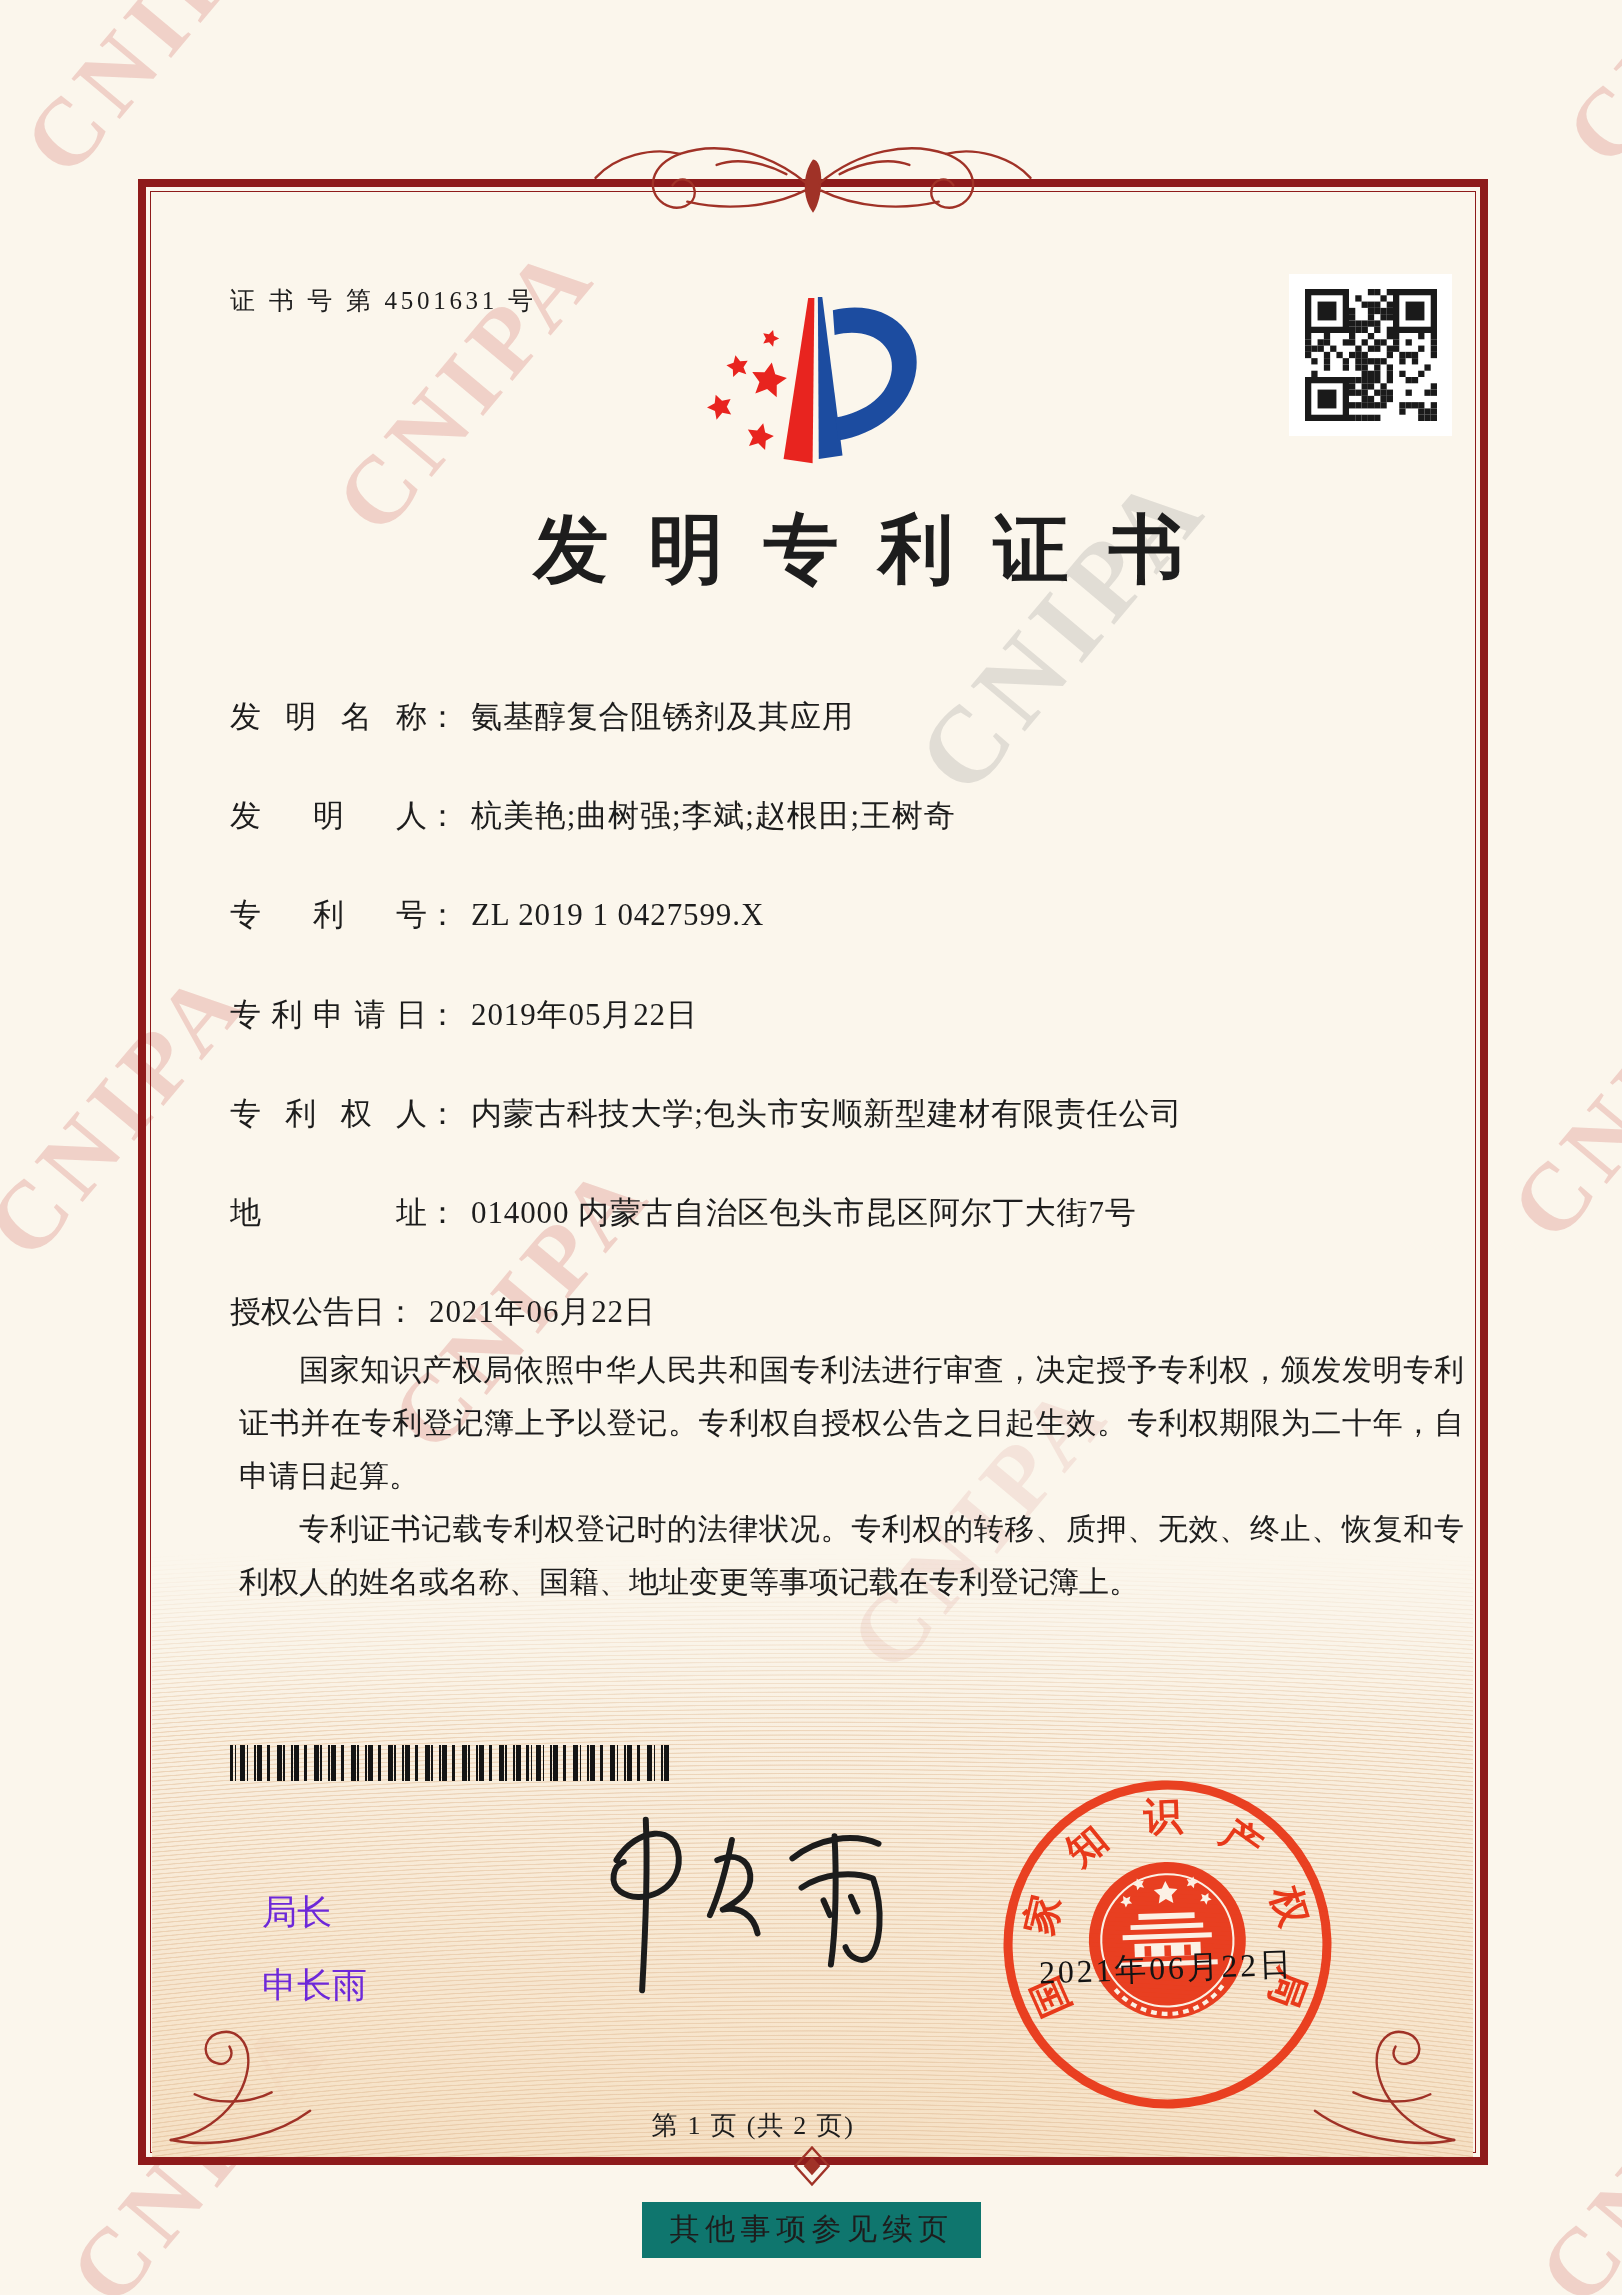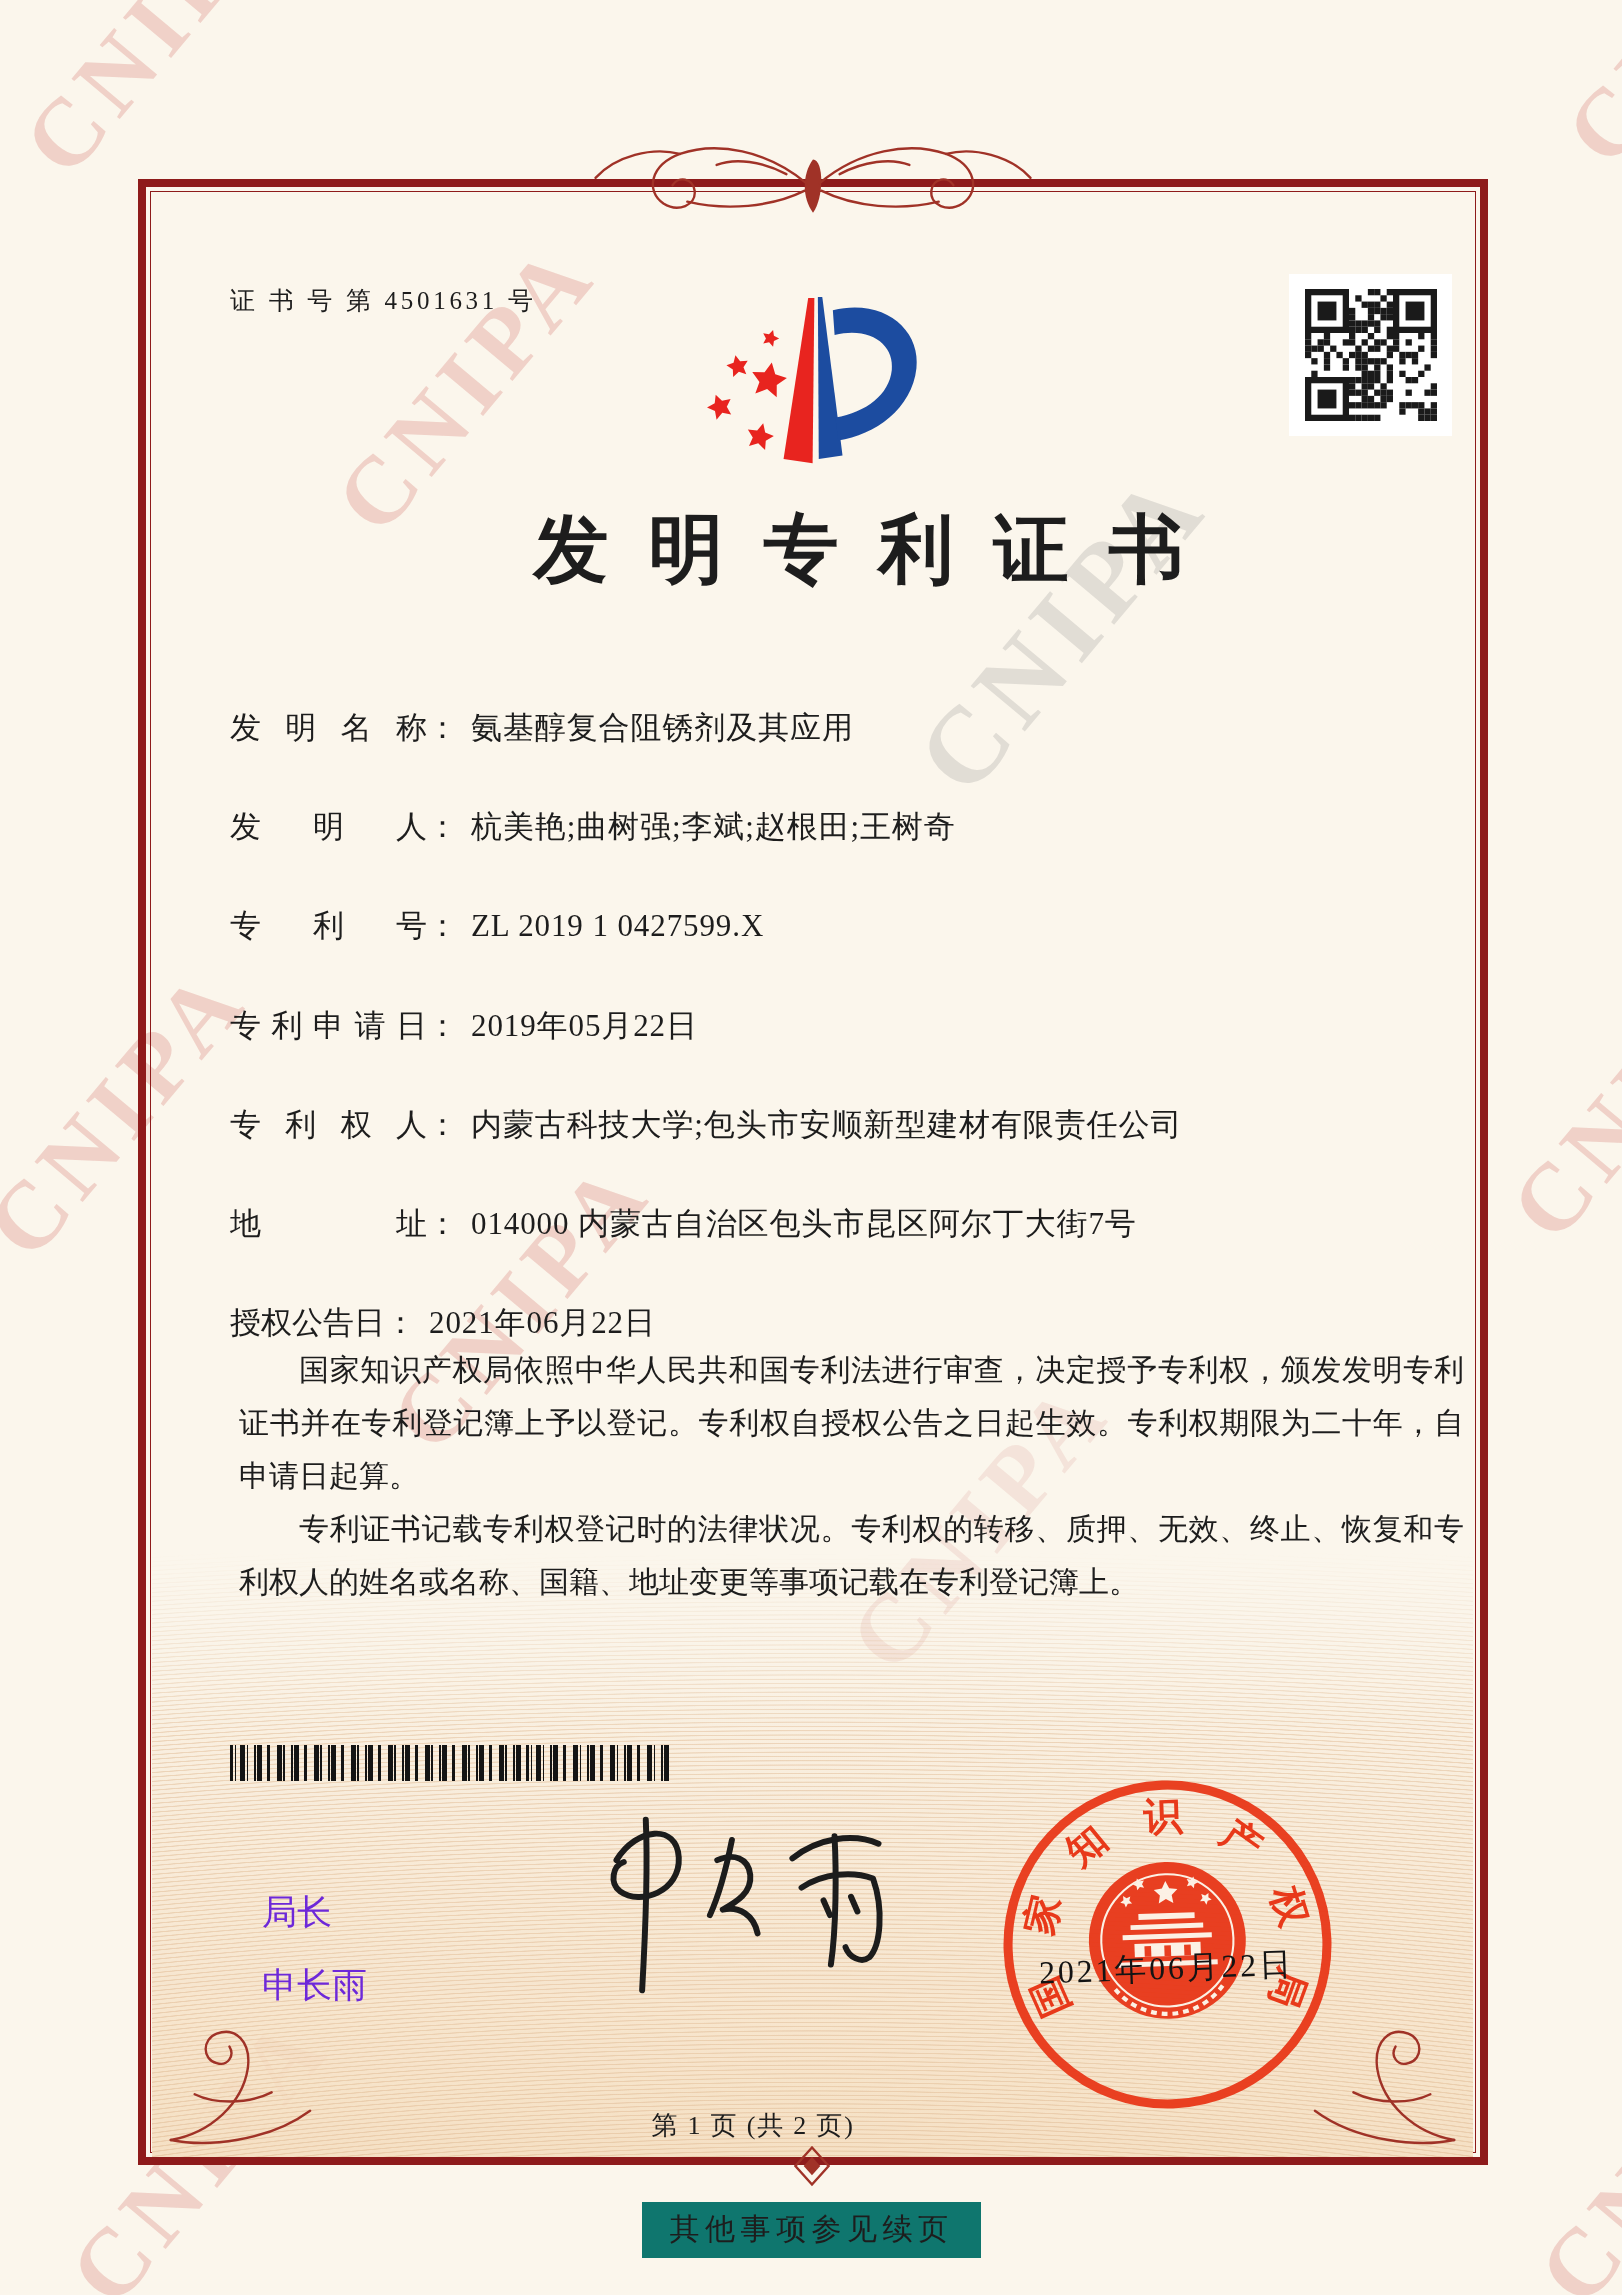--- a/index.html
+++ b/index.html
@@ -71,21 +71,20 @@
     z-index:5;
     margin-left:47px;
   }
 
   
   .row{position:absolute;left:230px;width:1249px;height:42px;font-size:31px;z-index:5;white-space:nowrap;}
   .row .lbl{
     display:inline-block;width:197px;
     text-align:justify;text-align-last:justify;
     vertical-align:bottom;
-    margin-top:11px;
   }
   .row .colon{display:inline-block;}
   .row .val{display:inline-block;margin-left:13px;letter-spacing:0.9px;}
   .row .pair2{position:absolute;left:609px;top:0;}
   .row .pair2 .lbl2{display:inline-block;}
   .r1{top:696px;} .r2{top:795px;} .r3{top:894px;} .r4{top:994px;}
   .r5{top:1093px;} .r6{top:1192px;} .r7{top:1291px;}
 
   
   .body-text{

